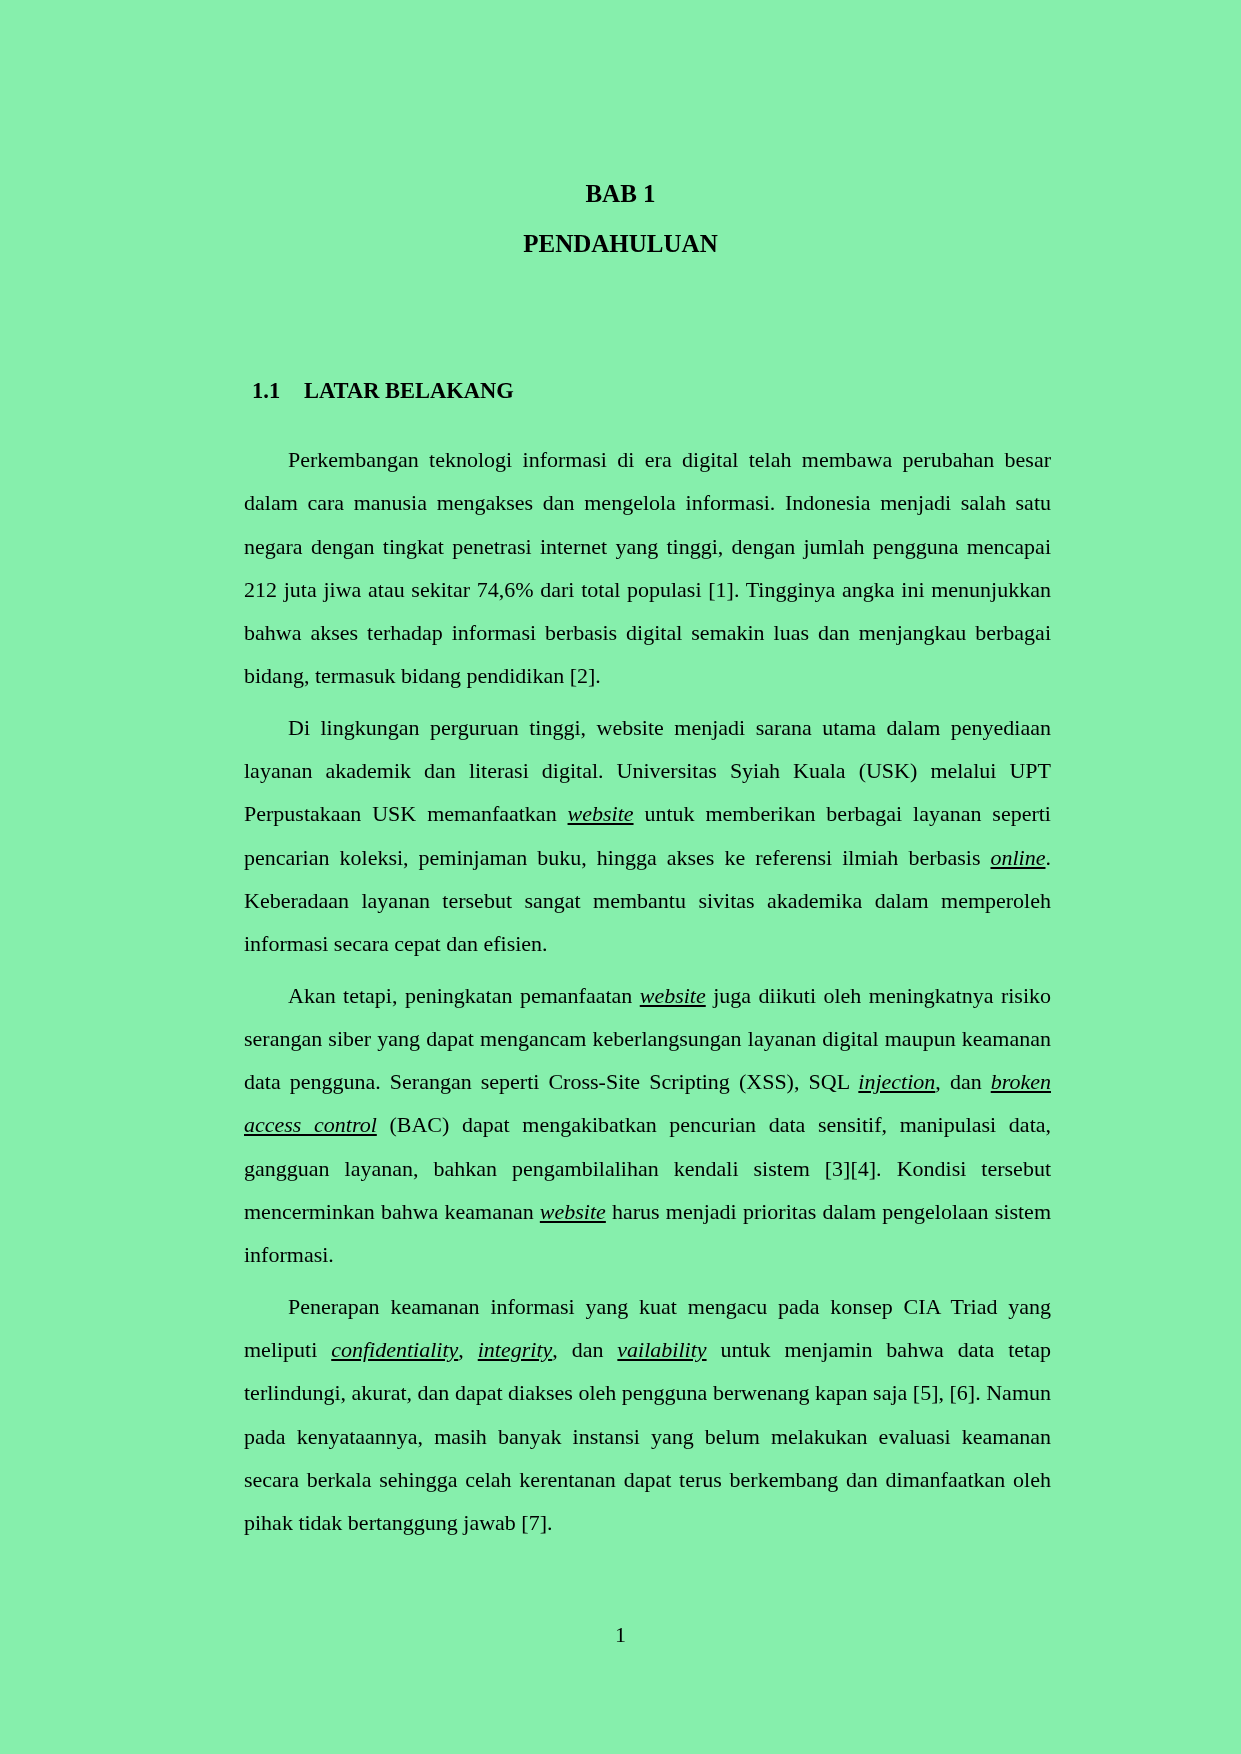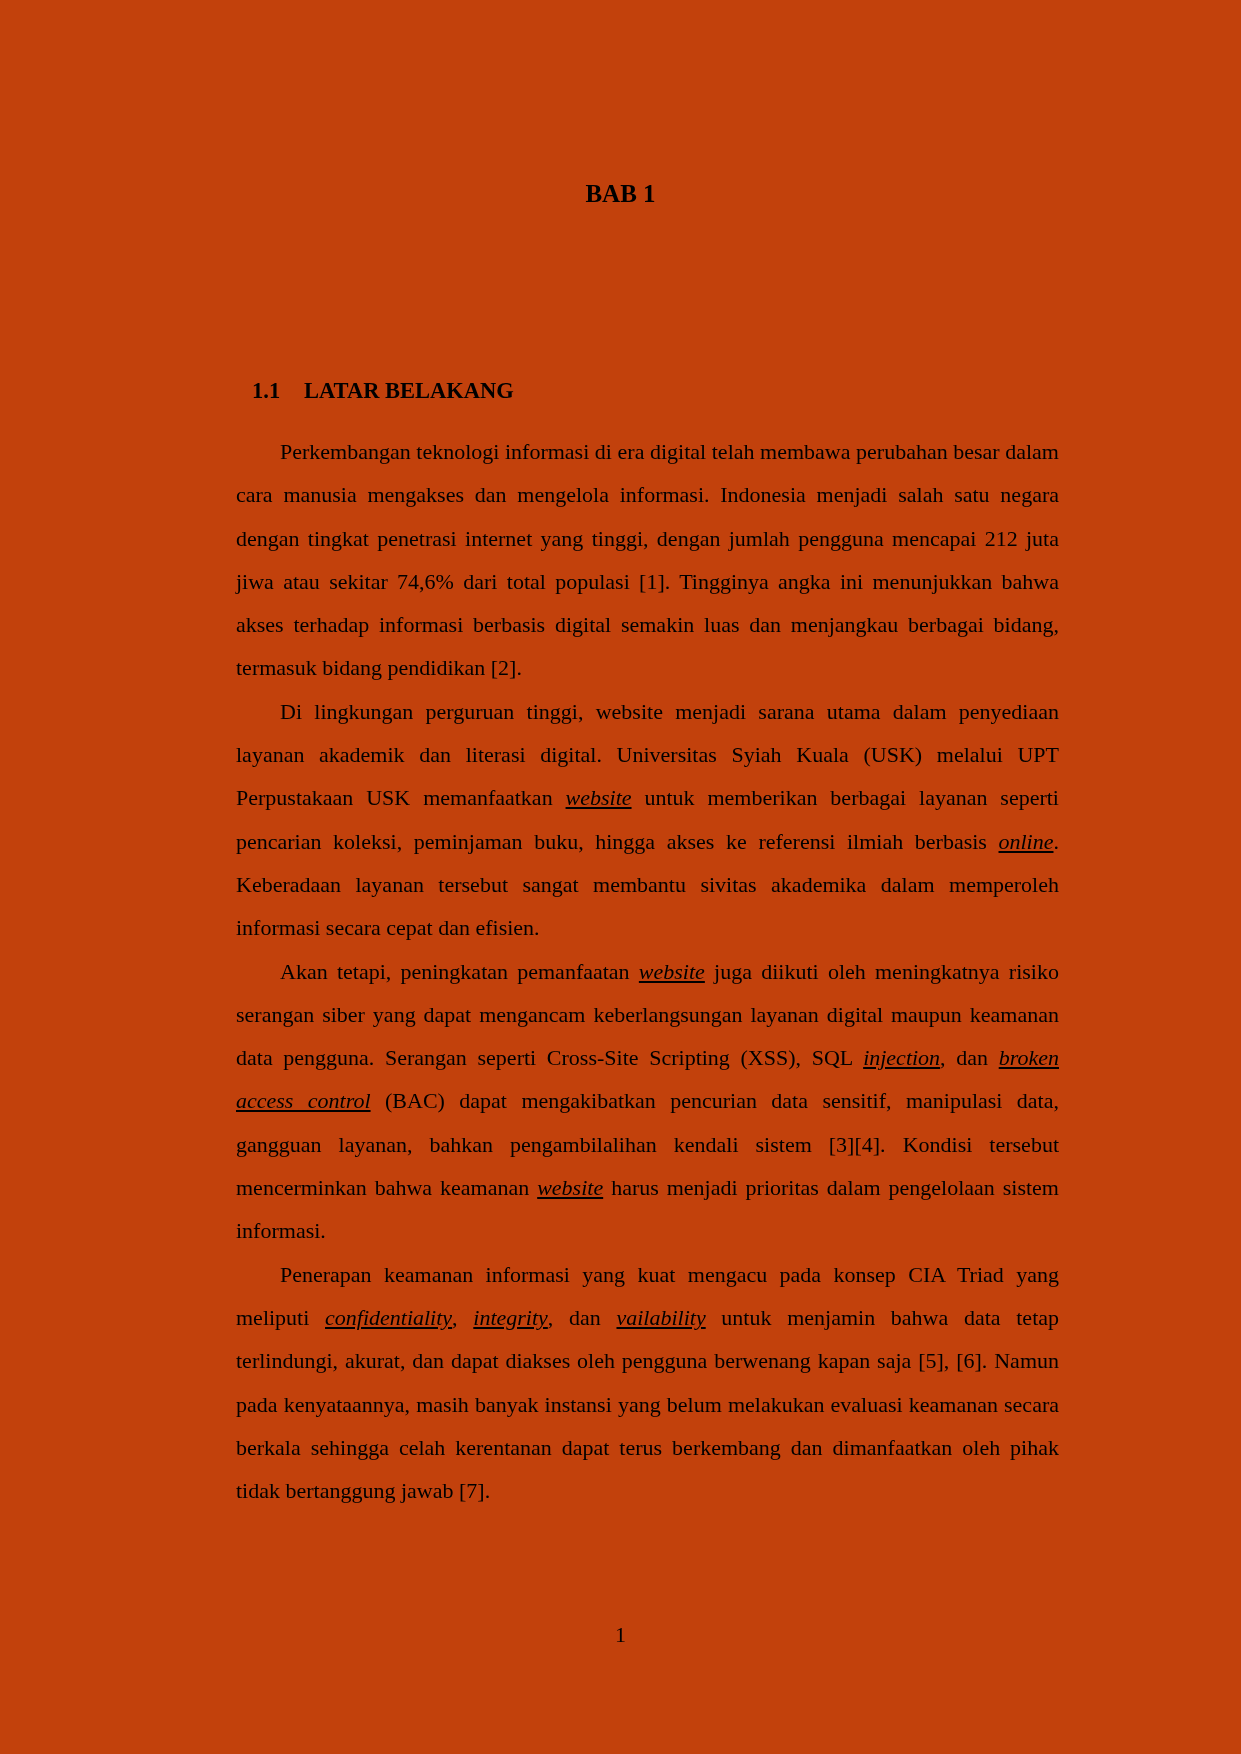--- a/index.html
+++ b/index.html
@@ -1,32 +1,33 @@
 <!DOCTYPE html>
 <html><head>
 <meta charset="utf-8">
 <style>
   html, body { margin: 0; padding: 0; background: #ffffff; }
   body { width: 1241px; height: 1754px; position: relative; overflow: hidden; font-family: "Liberation Serif", "DejaVu Serif", serif; color: #000; }
-  .page { position: absolute; left: 0; top: 0; width: 1241px; height: 1754px; background: #c2410c; }
+  .page { position: absolute; left: 0; top: 0; width: 1241px; height: 1754px; background: #86efac; }
   .chapter { position: absolute; left: 0; width: 1241px; text-align: center; font-weight: bold; font-size: 25px; }
   .chapter.num { top: 180px; }
   .chapter.title { top: 230px; }
   .section { position: absolute; left: 252px; top: 378px; font-weight: bold; font-size: 22.5px; }
   .section .sec-num { display: inline-block; width: 52px; }
   .body { position: absolute; left: 236px; top: 430px; width: 823px; font-size: 22px; line-height: 43.3px; text-align: justify; }
-  .body p { margin: 0; text-indent: 44px; }
+  .body p { margin: 8px; text-indent: 44px; }
   .it { font-style: italic; text-decoration: underline; }
   .pagenum { position: absolute; left: 0; width: 1241px; top: 1622px; text-align: center; font-size: 22px; }
 </style>
 </head>
 <body>
 
 <div class="page">
   <div class="chapter num">BAB 1</div>
+  <div class="chapter title">PENDAHULUAN</div>
 
   <div class="section">
     <span class="sec-num">1.1</span><span>LATAR BELAKANG</span>
   </div>
 
   <div class="body">
     <p><span>Perkembangan teknologi informasi di era digital telah membawa perubahan besar dalam cara manusia mengakses dan mengelola informasi. Indonesia menjadi salah satu negara dengan tingkat penetrasi internet yang tinggi, dengan jumlah pengguna mencapai 212 juta jiwa atau sekitar 74,6% dari total populasi [1]. Tingginya angka ini menunjukkan bahwa akses terhadap informasi berbasis digital semakin luas dan menjangkau berbagai bidang, termasuk bidang pendidikan [2].</span></p>
     <p><span>Di lingkungan perguruan tinggi, website menjadi sarana utama dalam penyediaan layanan akademik dan literasi digital. Universitas Syiah Kuala (USK) melalui UPT Perpustakaan USK memanfaatkan </span><span class="it">website</span><span> untuk memberikan berbagai layanan seperti pencarian koleksi, peminjaman buku, hingga akses ke referensi ilmiah berbasis </span><span class="it">online</span><span>. Keberadaan layanan tersebut sangat membantu sivitas akademika dalam memperoleh informasi secara cepat dan efisien.</span></p>
     <p><span>Akan tetapi, peningkatan pemanfaatan </span><span class="it">website</span><span> juga diikuti oleh meningkatnya risiko serangan siber yang dapat mengancam keberlangsungan layanan digital maupun keamanan data pengguna. Serangan seperti Cross-Site Scripting (XSS), SQL </span><span class="it">injection</span><span>, dan </span><span class="it">broken access control</span><span> (BAC) dapat mengakibatkan pencurian data sensitif, manipulasi data, gangguan layanan, bahkan pengambilalihan kendali sistem [3][4]. Kondisi tersebut mencerminkan bahwa keamanan </span><span class="it">website</span><span> harus menjadi prioritas dalam pengelolaan sistem informasi.</span></p>
     <p><span>Penerapan keamanan informasi yang kuat mengacu pada konsep CIA Triad yang meliputi </span><span class="it">confidentiality</span><span>, </span><span class="it">integrity</span><span>, dan </span><span class="it">vailability</span><span> untuk menjamin bahwa data tetap terlindungi, akurat, dan dapat diakses oleh pengguna berwenang kapan saja [5], [6]. Namun pada kenyataannya, masih banyak instansi yang belum melakukan evaluasi keamanan secara berkala sehingga celah kerentanan dapat terus berkembang dan dimanfaatkan oleh pihak tidak bertanggung jawab [7].</span></p>

